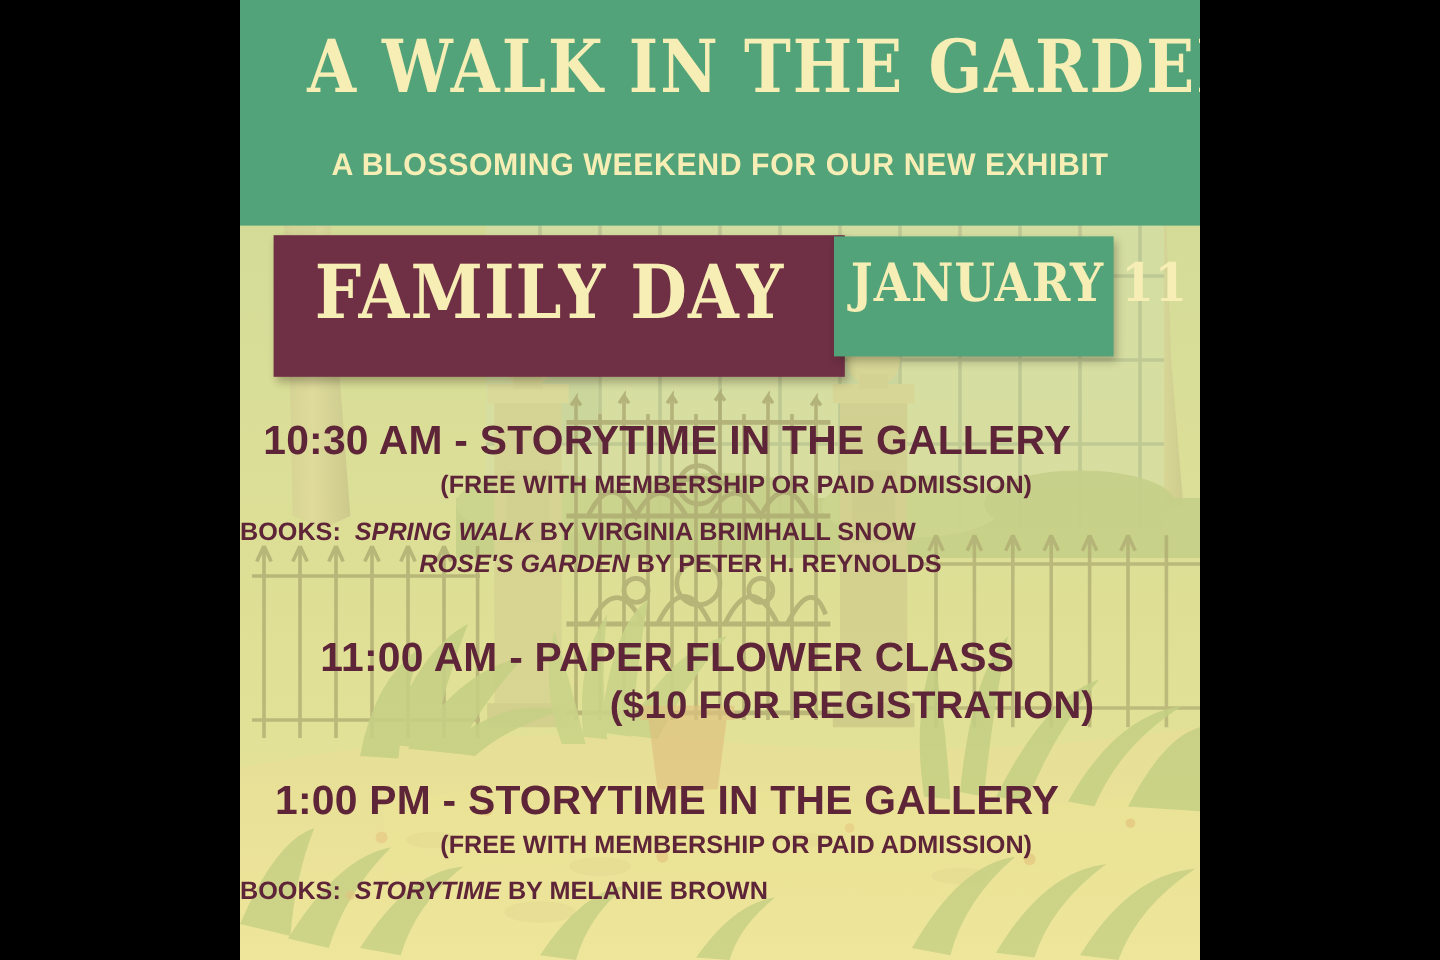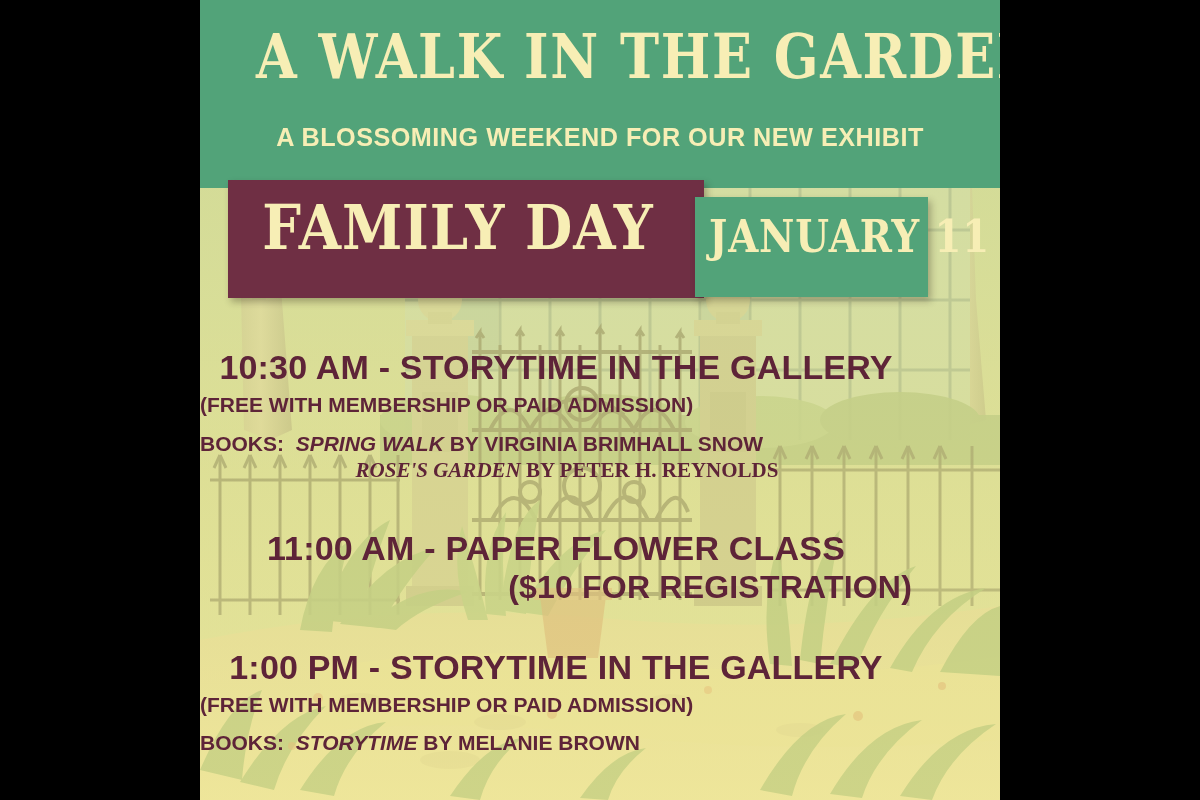--- a/index.html
+++ b/index.html
@@ -97,21 +97,21 @@
     letter-spacing: 0.5px;
     transform: scaleX(0.97);
     transform-origin: center top;
     white-space: nowrap;
   }
 
   
   #family-day-box {
     position: absolute;
     left: 28px;
-    top: 180px;
+    top: 196px;
     width: 476px;
     height: 118px;
     background: #6f2f44;
     z-index: 6;
     box-shadow: 3px 4px 7px rgba(40,30,20,0.32);
   }
   #family-day-label {
     position: absolute;
     left: 0; top: 17px;
     width: 460px;
@@ -180,42 +180,42 @@
     font-family: "Liberation Sans", sans-serif;
     font-weight: 700;
     font-size: 32px;
     line-height: 1.16;
     letter-spacing: 0.2px;
     color: #5e2438;
     white-space: nowrap;
     padding-left: 56px;
   }
   .sched-note {
-    text-align: left;
+    text-align: right;
     font-family: "Liberation Sans", sans-serif;
     font-weight: 700;
     font-size: 21px;
     line-height: 1.25;
     color: #5e2438;
     padding-right: 52px;
     padding-top: 5px;
     white-space: nowrap;
   }
   .books-row {
     font-family: "Liberation Sans", sans-serif;
     font-weight: 700;
     font-size: 21px;
     line-height: 1.32;
     color: #5e2438;
     padding-top: 11px;
     white-space: nowrap;
   }
   .books-row-2 {
     text-align: center;
-    font-family: Liberation Serif, serif;
+    font-family: Liberation Sans, sans-serif;
     font-weight: 700;
     font-size: 21px;
     line-height: 1.32;
     color: #5e2438;
     white-space: nowrap;
     padding-left: 22px;
   }
   .books-label { font-weight: 700; }
   .book-title {
     font-style: italic;

